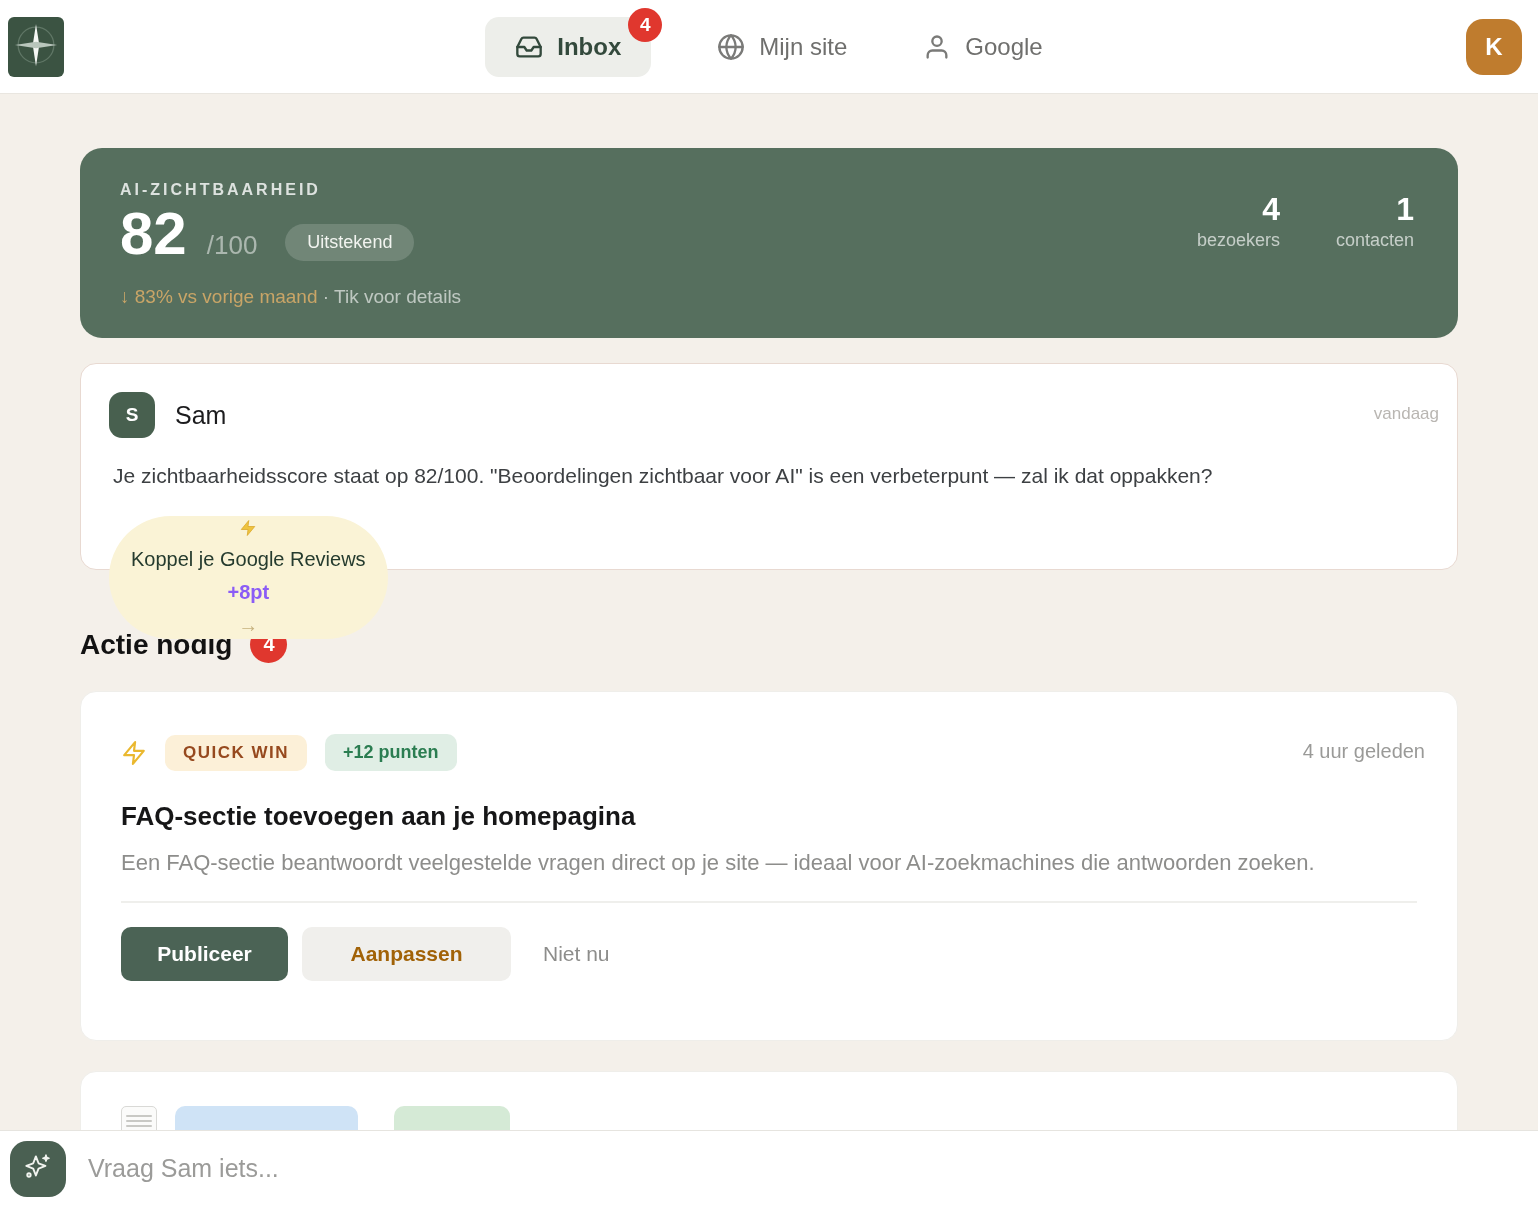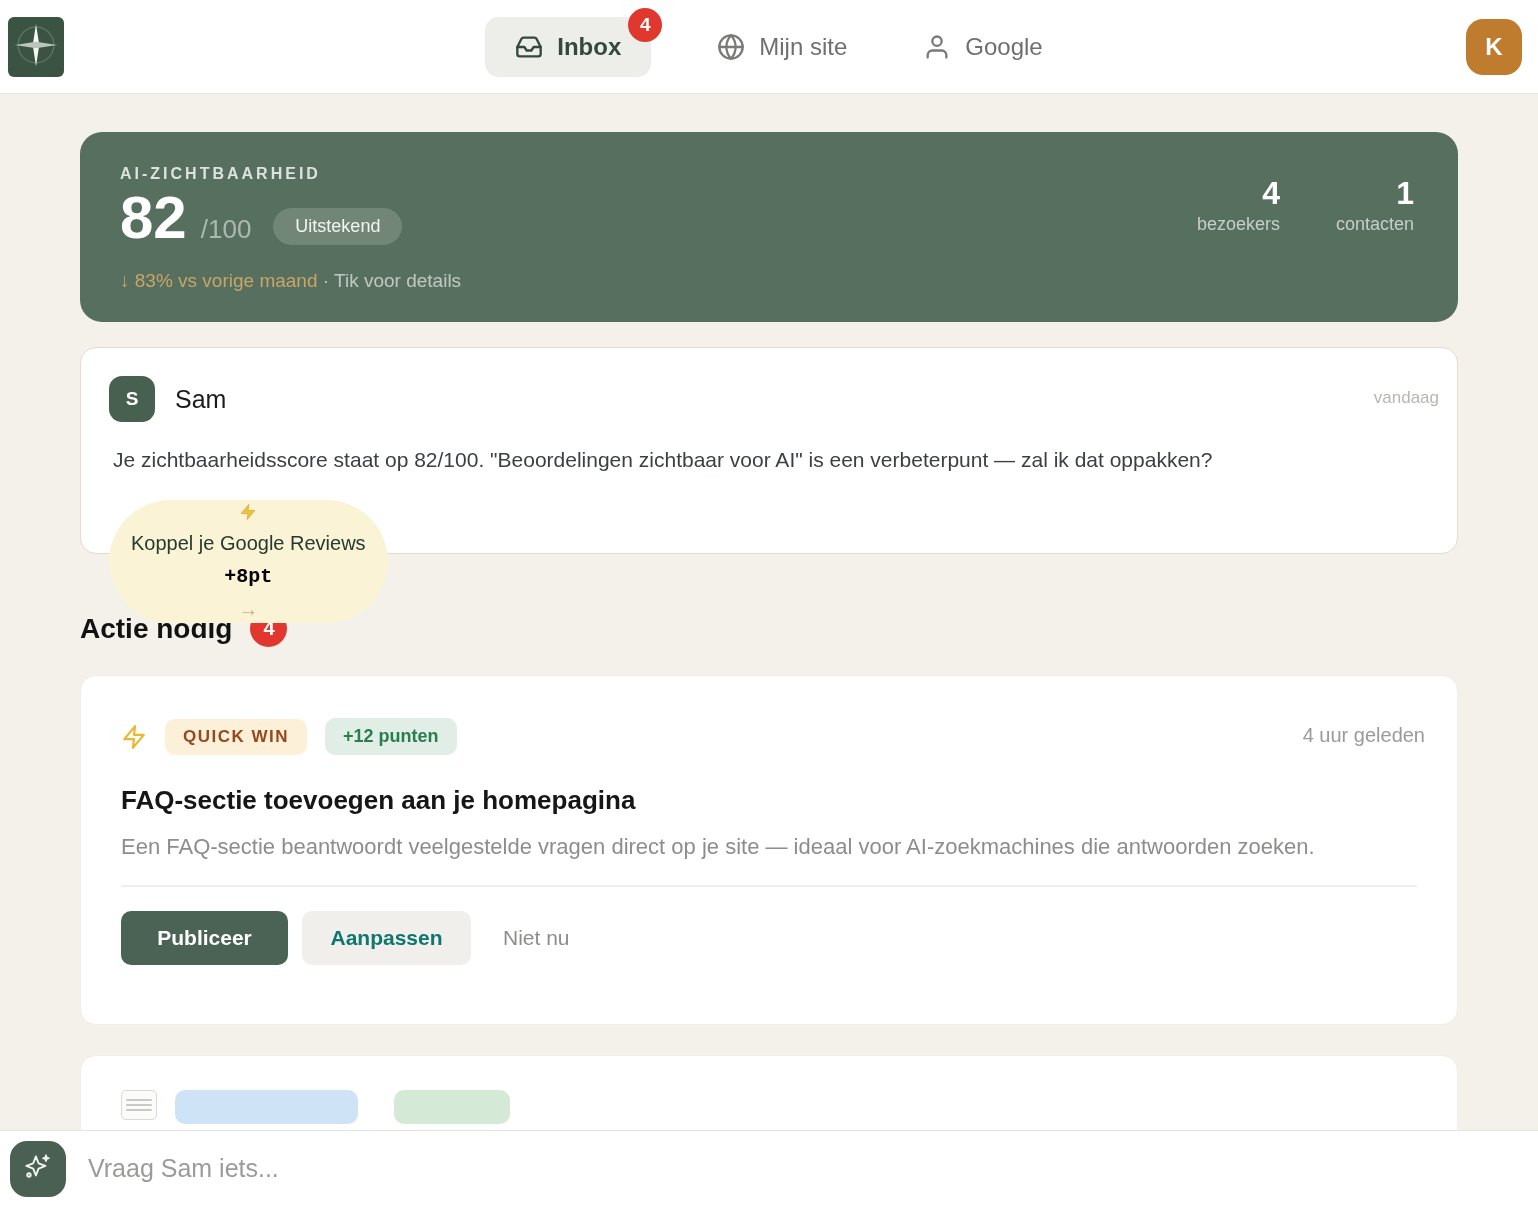--- a/index.html
+++ b/index.html
@@ -19,41 +19,41 @@
   .nav-tab{display:flex;align-items:center;gap:14px;font-size:24px;color:#6f6f6d;cursor:pointer;position:relative;padding:16px 10px;}
   .nav-tab.active{background:#edeeea;border-radius:14px;padding:16px 30px;color:#33493c;font-weight:bold;}
   .nav-tab .ticon{width:28px;height:28px;display:block;}
   .tab-badge{position:absolute;top:-9px;right:-11px;min-width:34px;height:34px;border-radius:50%;background:var(--badge-red);color:#fff;font-size:19px;font-weight:bold;display:flex;align-items:center;justify-content:center;}
   .avatar{position:absolute;right:16px;top:19px;width:56px;height:56px;border-radius:17px;background:var(--avatar-bg);color:#fff;font-size:24px;font-weight:bold;display:flex;align-items:center;justify-content:center;}
 
   
   .content{position:absolute;top:94px;left:0;right:0;bottom:76px;background:var(--page-bg);overflow:hidden;padding:0 80px;}
 
   
-  .hero{margin-top:38px;height:190px;background:var(--hero-bg);border-radius:22px;position:relative;color:#fff;padding:33px 44px 0 40px;}
+  .hero{margin-top:54px;height:190px;background:var(--hero-bg);border-radius:22px;position:relative;color:#fff;padding:33px 44px 0 40px;}
   .hero-label{font-size:16px;font-weight:bold;letter-spacing:3px;color:rgba(255,255,255,.8);}
-  .hero-score-row{display:flex;align-items:baseline;gap:14px;margin-top:2px;}
+  .hero-score-row{display:flex;align-items:baseline;gap:20px;margin-top:2px;}
   .hero-score{font-size:60px;font-weight:bold;line-height:1.1;}
   .hero-max{font-size:26px;color:rgba(255,255,255,.5);}
   .hero-status{margin-left:8px;background:rgba(255,255,255,.16);border-radius:999px;padding:8px 22px;font-size:18px;color:#f2f4f0;transform:translateY(-6px);}
   .hero-trend{position:absolute;left:40px;bottom:30px;font-size:19px;}
   .hero-trend .gold{color:var(--trend-gold);}
   .hero-trend .dim{color:rgba(255,255,255,.62);}
   .hero-stats{position:absolute;right:44px;top:42px;display:flex;gap:56px;text-align:right;}
   .stat-value{font-size:32px;font-weight:bold;line-height:1.2;}
   .stat-label{font-size:18px;color:rgba(255,255,255,.66);margin-top:2px;}
 
   
   .msg-card{margin-top:25px;background:#fff;border:1px solid #e8d9d1;border-radius:16px;height:207px;position:relative;padding:28px;}
   .msg-avatar{width:46px;height:46px;border-radius:13px;background:#48604f;color:#fff;font-size:19px;font-weight:bold;display:flex;align-items:center;justify-content:center;float:left;}
   .msg-sender{font-size:25px;font-weight:normal;color:#1c1c1e;line-height:46px;margin-left:66px;}
   .msg-time{position:absolute;right:18px;top:40px;font-size:17px;color:#b9b6b2;}
   .msg-body{clear:both;padding-top:26px;font-size:21px;color:#3d4043;margin-left:4px;}
   .chip{display:inline-flex;align-items:center;gap:10px;margin-top:28px;margin-left:0;background:var(--chip-bg);border-radius:999px;padding:2px 22px;font-size:20px;color:#253b2e;cursor:pointer;flex-direction:column;}
-  .chip .pts{color:#000000;font-weight:bold;font-family:Liberation Mono, monospace;}
+  .chip .pts{color:#8b5cf6;font-weight:bold;}
   .chip .arr{color:#c6b17e;font-size:20px;}
   .chip .zap{width:18px;height:20px;}
 
   
   .section-head{margin-top:56px;display:flex;align-items:center;gap:18px;}
   .section-title{font-size:28px;font-weight:bold;color:#121212;}
   .section-badge{min-width:37px;height:37px;border-radius:50%;background:var(--badge-red);color:#fff;font-size:20px;font-weight:bold;display:flex;align-items:center;justify-content:center;}
 
   
   .action-card{margin-top:28px;background:#fff;border:1px solid #efeeea;border-radius:16px;padding:42px 40px 0 40px;height:350px;position:relative;}
@@ -62,21 +62,21 @@
   .badge-pill{border-radius:10px;padding:8px 18px;font-size:17px;font-weight:bold;}
   .quickwin{background:var(--quickwin-bg);color:var(--quickwin-text);letter-spacing:1.5px;}
   .points{background:var(--points-bg);color:var(--points-text);font-size:18px;}
   .ac-time{position:absolute;right:32px;top:48px;font-size:20px;color:#9a9a98;}
   .ac-title{margin-top:30px;font-size:26px;font-weight:bold;color:#161617;}
   .ac-desc{margin-top:12px;font-size:22px;line-height:37px;color:#8d8d8b;max-width:1220px;}
   .ac-divider{margin-top:20px;border:none;border-top:2px solid #efefec;}
   .ac-buttons{margin-top:24px;display:flex;align-items:center;gap:14px;}
   .btn{border:none;border-radius:10px;font-size:21px;font-weight:bold;height:54px;cursor:pointer;font-family:inherit;}
   .btn-primary{background:var(--btn-green);color:#fff;width:167px;}
-  .btn-secondary{background:#f0efec;color:#0f766e;width:169px;}
+  .btn-secondary{background:#f0efec;color:#a16207;width:209px;}
   .btn-tertiary{background:none;border:none;color:#8d8d8b;font-size:21px;margin-left:18px;cursor:pointer;font-family:inherit;}
 
   
   .partial-card{margin-top:30px;background:#fff;border:1px solid #efeeea;border-radius:16px 16px 0 0;height:120px;padding:34px 40px 0 40px;display:flex;align-items:flex-start;gap:18px;}
   .partial-icon{width:36px;height:30px;border:1px solid #d9d9d6;border-radius:5px;background:#fbfbfa;display:flex;flex-direction:column;justify-content:center;gap:3px;padding:4px;}
   .partial-icon i{display:block;height:2px;background:#c9c9c5;border-radius:1px;}
   .pill-blue{width:183px;height:34px;border-radius:10px;background:#cfe3f6;}
   .pill-green{width:116px;height:34px;border-radius:10px;background:#d5ead6;margin-left:18px;}
 
   

